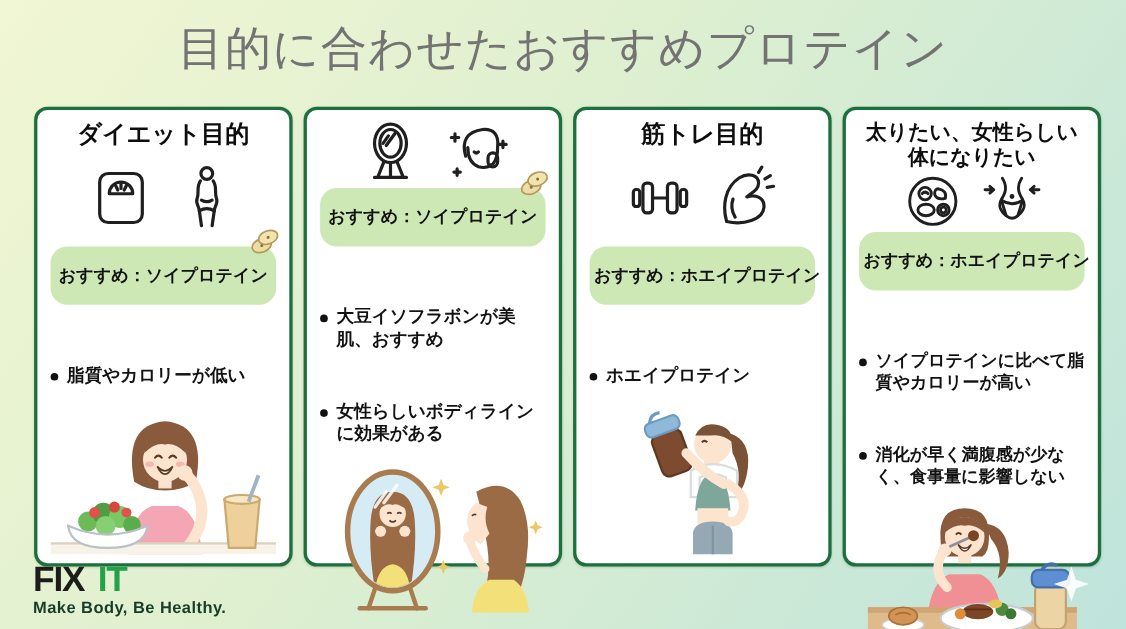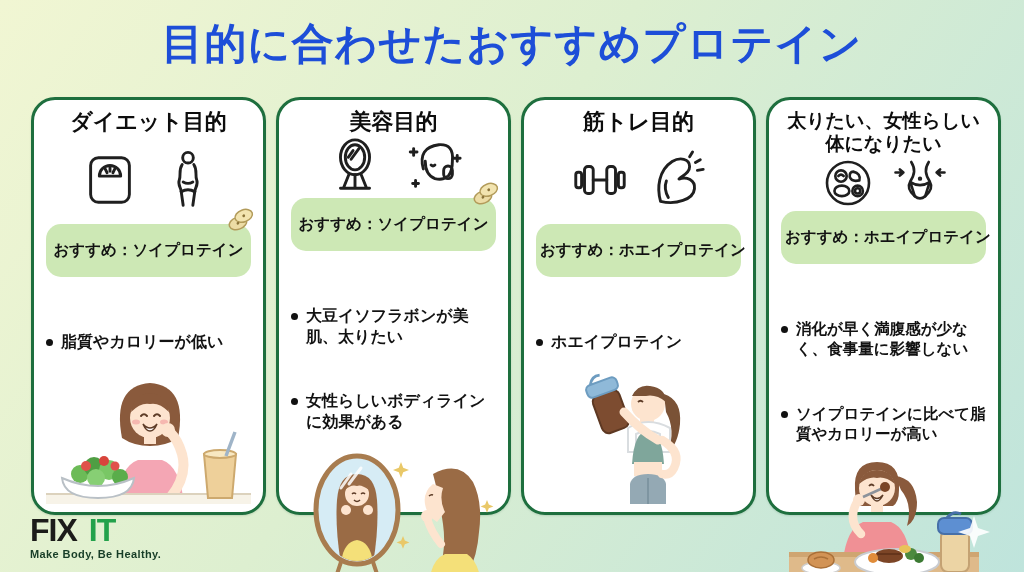--- a/index.html
+++ b/index.html
@@ -8,26 +8,26 @@
   }
   *{box-sizing:border-box; margin:0; padding:0;}
   html,body{width:1024px;height:572px;overflow:hidden;}
   body{
     font-family:"Liberation Sans","DejaVu Sans",sans-serif;
     background:linear-gradient(125deg,var(--bg-start) 0%,#ddefd0 45%,var(--bg-end) 100%);
     position:relative; color:var(--text);
   }
   .title{
     position:absolute; top:16px; left:0; right:0; text-align:center;
-    font-size:42px; font-weight:700; letter-spacing:1px; color:#1d4ed8;
+    font-size:42px; font-weight:400; letter-spacing:1px; color:#737373;
   }
   .cards{position:absolute; top:97px; left:31px; display:flex; gap:10px;}
   .card{
     width:235px; height:418px; background:#ffffff;
-    border:3px solid var(--card-border); border-radius:24px;
+    border:3px solid var(--card-border); border-radius:12px;
     padding:9px 12px 8px; display:flex; flex-direction:column;
     box-shadow:0 1px 2px rgba(30,80,50,.15);
   }
   .card-top{height:126px; display:flex; flex-direction:column;}
   .card-heading{font-size:22px; font-weight:900; text-align:center; line-height:1.22; color:#0d0d0d;}
   .card.small-head .card-heading{font-size:19px;}
   .card-icons{flex:1; display:flex; align-items:center; justify-content:center; gap:16px;}
   .icon svg{display:block;}
   .badge-row{position:relative; flex:none;}
   .badge{
@@ -37,21 +37,21 @@
   .soybean{position:absolute; right:-5px; top:-17px;}
   .bullets{list-style:none; flex:1; margin-top:11px;}
   .bullets li{display:flex; gap:8px; font-size:16px; font-weight:700; line-height:1.3; margin-bottom:15px;margin-top:44px;}
   .card.tight .bullets li{margin-bottom:6px; font-size:15.5px;}
   .dot{flex:none; width:7px; height:7px; border-radius:50%; background:#111; margin-top:7px;}
   .illus{flex:none; height:136px; display:flex; align-items:flex-end; justify-content:center;}
   .scene{width:205px; height:136px;}
   .logo{position:absolute; left:30px; bottom:12px; line-height:1;}
   .logo-word{font-size:32px; font-weight:900; letter-spacing:-1px; color:#1c1c1a;}
   .logo-word .green{color:var(--logo-green);margin-left:12px;}
-  .logo-tag{font-size:11px; font-weight:700; color:#173d27; margin-top:3px; letter-spacing:.4px;}
+  .logo-tag{font-size:15px; font-weight:700; color:#173d27; margin-top:3px; letter-spacing:.4px;}
   .sparkle{position:absolute; right:32px; bottom:18px;}
   .hdr-icon{stroke:#1f1f1f; stroke-width:3; fill:none; stroke-linecap:round; stroke-linejoin:round;}
 </style>
 </head>
 <body>
 
 <h1 class="title">目的に合わせたおすすめプロテイン</h1>
 
 <div class="cards">
 
@@ -126,21 +126,20 @@
         <path d="M16,110 Q18,130 52,130 Q86,130 88,110 Q70,118 52,118 Q34,118 16,110 Z" fill="#ffffff" stroke="#b9c0c6" stroke-width="2"></path>
         <path d="M158,86 L190,86 L186,130 L162,130 Z" fill="#eed09a" stroke="#cda96e" stroke-width="2"></path>
         <ellipse cx="174" cy="86" rx="16" ry="4" fill="#f8e8c2" stroke="#cda96e" stroke-width="2"></ellipse>
         <line x1="180" y1="88" x2="189" y2="64" stroke="#9fb4c8" stroke-width="3.5"></line>
       </svg>
     </div>
   </section>
 
   <section class="card">
     <div class="card-top">
-      <h2 class="card-heading">美容目的</h2>
       <div class="card-icons">
         <span class="icon">
           <svg width="62" height="62" viewBox="0 0 64 64">
               <g class="hdr-icon">
             <ellipse cx="32" cy="22" rx="15" ry="18"></ellipse>
             <ellipse cx="32" cy="22" rx="10" ry="13"></ellipse>
             <path d="M30,15 l-5,7 M36,13 l-8,11"></path>
             <path d="M32,40 V53 M26,39 L20,54 M38,39 L44,54 M17,54 H47"></path>
           </g>
             </svg>
@@ -169,21 +168,21 @@
           <ellipse cx="19" cy="10" rx="9" ry="6" fill="#f2e4b0" stroke="#b29b5a" stroke-width="1.5"></ellipse>
           <circle cx="19" cy="10" r="1.4" fill="#8a7339"></circle>
               <circle cx="11" cy="15" r="1.4" fill="#8a7339"></circle>
         </g>
           </svg>
       </span>
     </div>
     <ul class="bullets">
       <li>
           <span class="dot"></span>
-          <span>大豆イソフラボンが美肌、太りたい</span>
+          <span>大豆イソフラボンが美肌、おすすめ</span>
         </li>
       <li>
           <span class="dot"></span>
           <span>女性らしいボディラインに効果がある</span>
         </li>
     </ul>
     <div class="illus">
       <svg class="scene" viewBox="0 0 205 136">
         <path d="M52,108 L44,132 M80,108 L88,132" stroke="#a87c4f" stroke-width="4" stroke-linecap="round"></path>
         <line x1="36" y1="132" x2="96" y2="132" stroke="#a87c4f" stroke-width="4" stroke-linecap="round"></line>
@@ -303,25 +302,25 @@
             </svg>
         </span>
       </div>
     </div>
     <div class="badge-row">
       <div class="badge">おすすめ：ホエイプロテイン</div>
     </div>
     <ul class="bullets">
       <li>
           <span class="dot"></span>
+          <span>ソイプロテインに比べて脂質やカロリーが高い</span>
+        </li>
+      <li>
+          <span class="dot"></span>
           <span>消化が早く満腹感が少なく、食事量に影響しない</span>
-        </li>
-      <li>
-          <span class="dot"></span>
-          <span>ソイプロテインに比べて脂質やカロリーが高い</span>
         </li>
     </ul>
     <div class="illus">
       <svg class="scene" viewBox="0 0 205 136">
         <path d="M74,40 Q72,12 96,12 Q120,12 118,40 Q118,52 112,56 L80,56 Q74,52 74,40 Z" fill="#8a5a3c"></path>
         <circle cx="96" cy="38" r="18" fill="#fde4cf"></circle>
         <path d="M78,34 Q82,20 96,20 Q110,20 114,34 Q104,26 96,28 Q88,26 78,34 Z" fill="#8a5a3c"></path>
         <path d="M114,26 Q134,28 136,52 Q136,70 126,76 Q132,54 120,40 Z" fill="#8a5a3c"></path>
         <path d="M88,36 q2.5,-3 5,0 M102,36 q2.5,-3 5,0" stroke="#5c3b26" stroke-width="1.8" fill="none"></path>
         <path d="M90,45 Q96,52 102,45 Q99,51 96,51 Q93,51 90,45 Z" fill="#fff" stroke="#5c3b26" stroke-width="1.4"></path>

